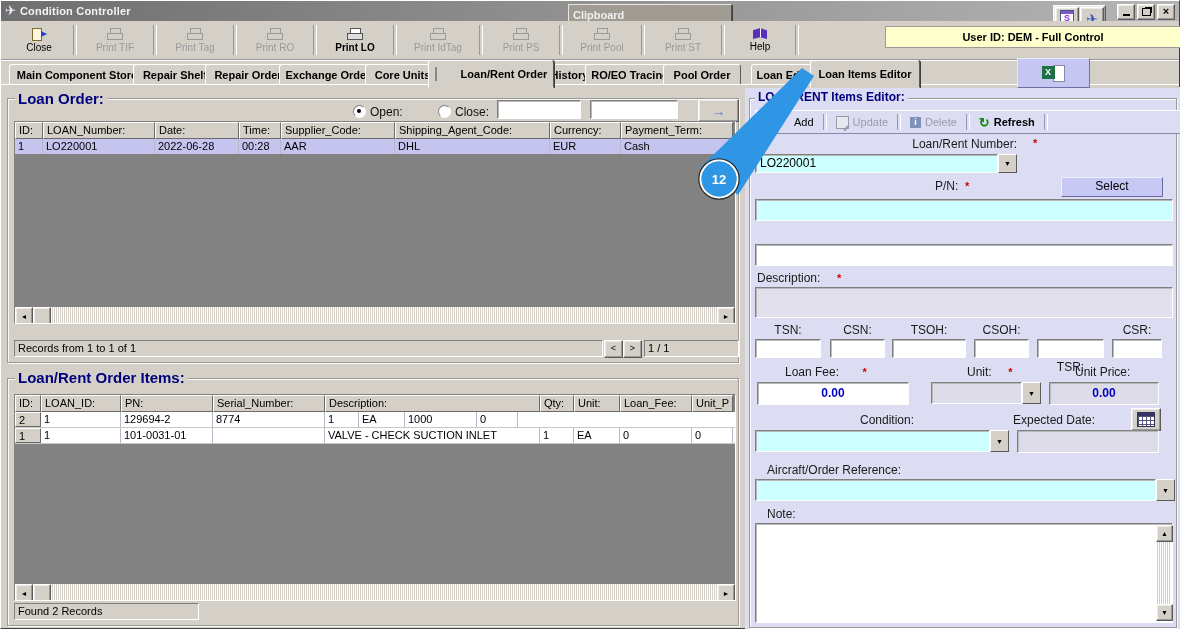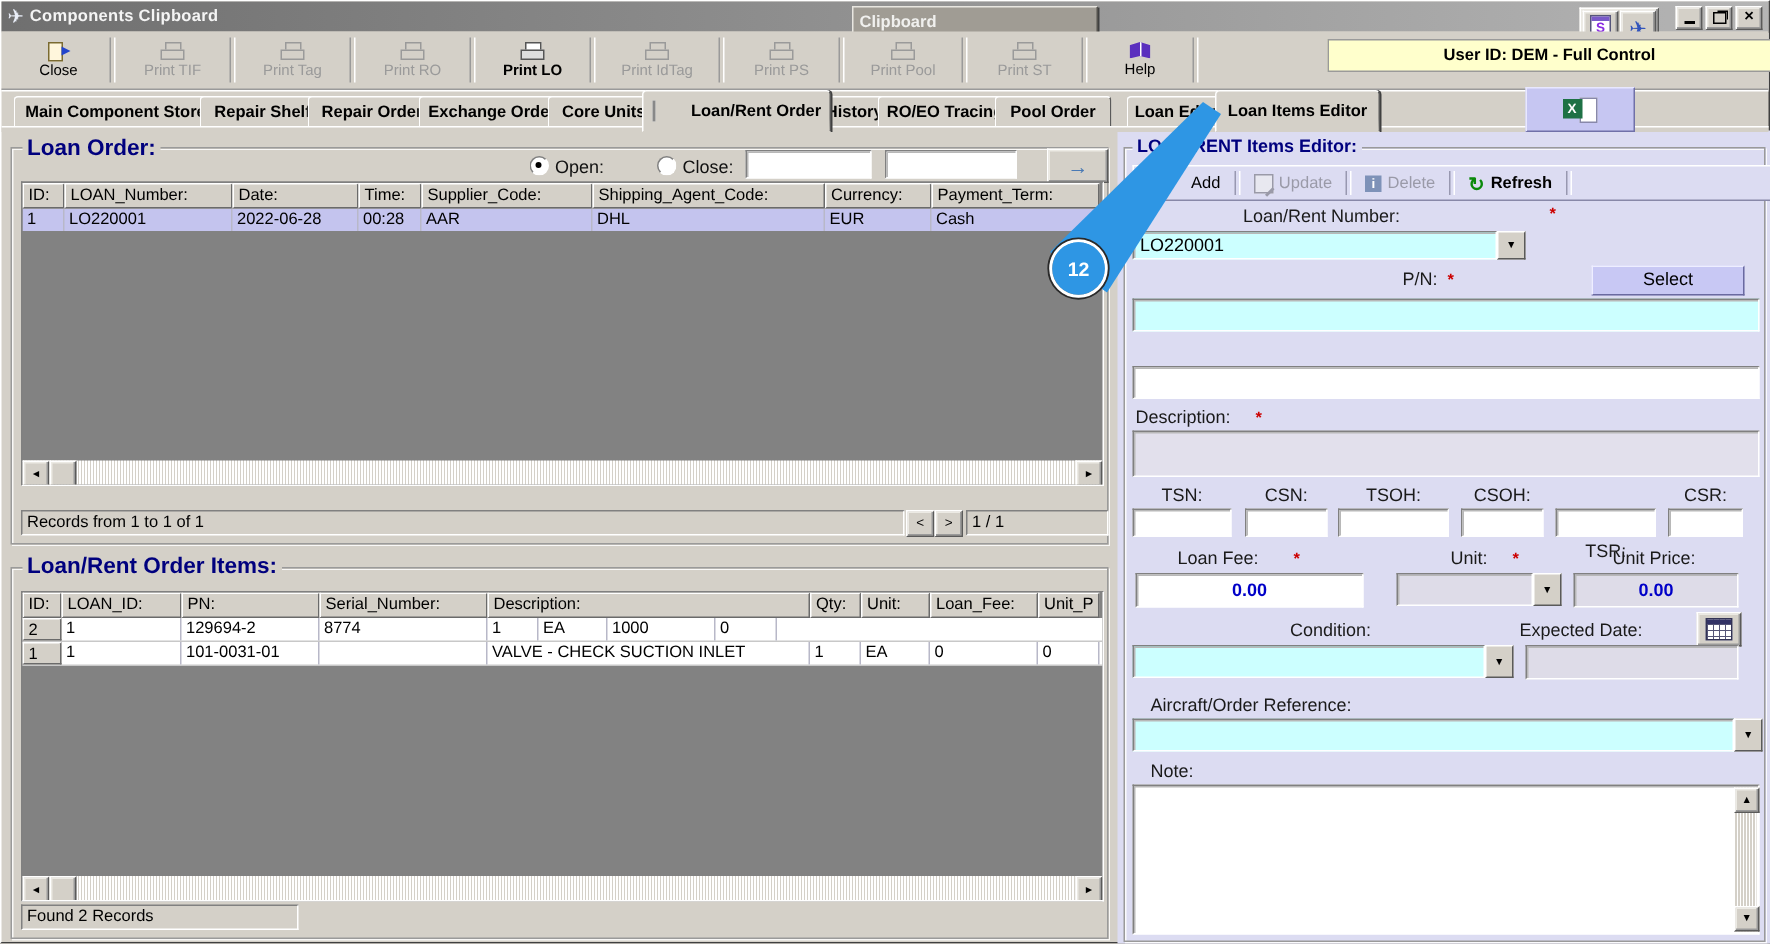--- a/index.html
+++ b/index.html
@@ -147,21 +147,21 @@
   
   .callout{position:absolute;left:0;top:0;width:1180px;height:629px;pointer-events:none;z-index:50;}
 </style>
 </head>
 <body>
 
 <div id="app">
 
   <div class="titlebar">
     <span class="app-icon">✈</span>
-    <span class="ttl">Components Clipboard</span>
+    <span class="ttl">Condition Controller</span>
     <div class="winbtns">
       <div class="winbtn raised">
           <span class="bar"></span>
         </div>
       <div class="winbtn raised">
           <span class="sq"></span>
         </div>
       <div class="winbtn close raised">×</div>
     </div>
   </div>
@@ -393,21 +393,21 @@
           <span>Delete</span>
         </div>
         <div class="esep"></div>
         <div class="ebtn em">
           <span class="eico ico-refresh">↻</span>
           <span>Refresh</span>
         </div>
         <div class="esep"></div>
       </div>
 
-    <div class="flabel" style="left:0;top:50px;width:272px;text-align:center;"><span>Loan/Rent Number:</span></div>
+    <div class="flabel" style="left:0;top:50px;width:272px;text-align:right;"><span>Loan/Rent Number:</span></div>
     <span class="req" style="position:absolute;left:288px;top:50px;">*</span>
     <div class="combo" style="left:10px;top:67px;width:262px;height:19px;">
       <div class="cfield cyan">LO220001</div>
       <div class="dbtn">▼</div>
     </div>
 
     <div class="flabel" style="left:190px;top:92px;"><span>P/N:</span>&nbsp;&nbsp;<span class="req">*</span></div>
     <div class="selbtn" style="left:316px;top:90px;width:100px;height:18px;line-height:17px;">Select</div>
     <div class="tb sunken cyan" style="left:10px;top:112px;width:418px;height:22px;"></div>
 

